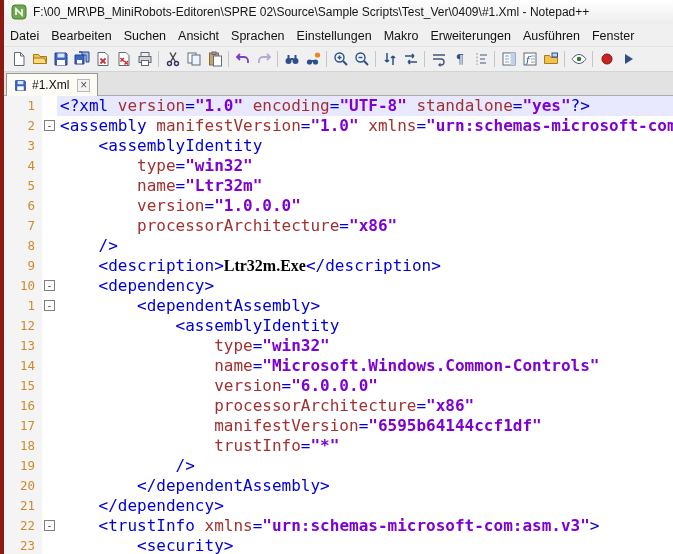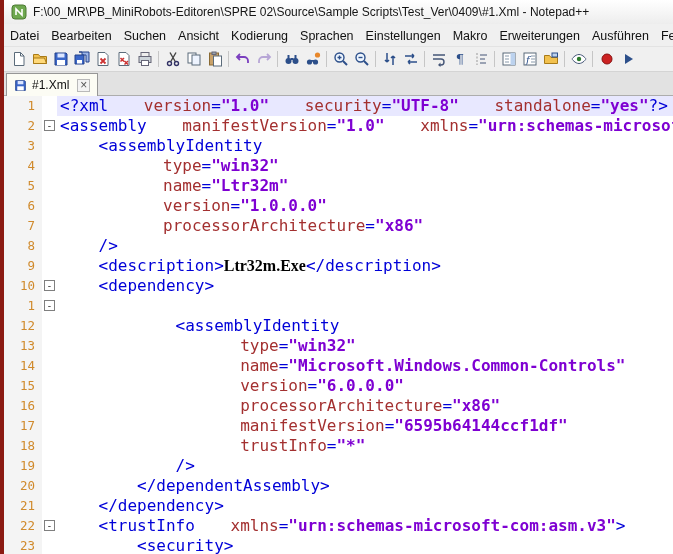--- a/index.html
+++ b/index.html
@@ -40,21 +40,21 @@
     font-family:"DejaVu Sans Mono","Liberation Mono",monospace;}
   .line{display:flex;height:20px;line-height:20px;}
   .ln{flex:none;width:38px;text-align:right;padding-right:7px;background:#f4f4f4;
     color:var(--lineno);font-size:12.5px;}
   .fold{flex:none;width:15px;background:#ffffff;position:relative;}
   .fold-box{position:absolute;top:4px;left:2px;width:11px;height:11px;border:1px solid #7f7f7f;
     background:#fff;color:#444;font-size:10px;line-height:9px;text-align:center;font-family:"Liberation Sans",sans-serif;}
   .code{flex:1;white-space:pre;padding-left:3px;font-size:16px;color:var(--text);overflow:hidden;}
   .line.hl .code{background:var(--current-line);}
   .t{color:var(--tag);}
-  .a{color:var(--attr);margin-left:26px;}
+  .a{color:var(--attr);}
   .v{color:var(--val);font-weight:bold;}
   .b{color:var(--text);font-weight:bold;font-family:Liberation Serif, serif;}
   .p{color:var(--text);}
 </style>
 </head>
 <body>
 
 <div class="window">
 
   <div class="titlebar">
@@ -65,21 +65,20 @@
         </svg>
       </span>
     <span>F:\00_MR\PB_MiniRobots-Editoren\SPRE 02\Source\Sample Scripts\Test_Ver\0409\#1.Xml - Notepad++</span>
   </div>
 
   <div class="menubar">
       <div class="menu-item">Datei</div>
       <div class="menu-item">Bearbeiten</div>
       <div class="menu-item">Suchen</div>
       <div class="menu-item">Ansicht</div>
-      <div class="menu-item">Kodierung</div>
       <div class="menu-item">Sprachen</div>
       <div class="menu-item">Einstellungen</div>
       <div class="menu-item">Makro</div>
       <div class="menu-item">Erweiterungen</div>
       <div class="menu-item">Ausführen</div>
       <div class="menu-item">Fenster</div>
     </div>
 
   <div class="toolbar">
       <div class="tb-btn">
@@ -276,21 +275,21 @@
         </span>
         <span>#1.Xml</span>
         <span class="tab-close">×</span>
       </div>
     </div>
 
   <div class="editor">
       <div class="line hl">
         <span class="ln">1</span>
         <span class="fold"></span>
-        <span class="code"><span class="t">&lt;?xml </span><span class="a">version</span><span class="t">=</span><span class="v">"1.0"</span><span class="p"> </span><span class="a">security</span><span class="t">=</span><span class="v">"UTF-8"</span><span class="p"> </span><span class="a">standalone</span><span class="t">=</span><span class="v">"yes"</span><span class="t">?&gt;</span></span>
+        <span class="code"><span class="t">&lt;?xml </span><span class="a">version</span><span class="t">=</span><span class="v">"1.0"</span><span class="p"> </span><span class="a">encoding</span><span class="t">=</span><span class="v">"UTF-8"</span><span class="p"> </span><span class="a">standalone</span><span class="t">=</span><span class="v">"yes"</span><span class="t">?&gt;</span></span>
       </div>
       <div class="line">
         <span class="ln">2</span>
         <span class="fold">
           <span class="fold-box">-</span>
         </span>
         <span class="code"><span class="t">&lt;assembly </span><span class="a">manifestVersion</span><span class="t">=</span><span class="v">"1.0"</span><span class="p"> </span><span class="a">xmlns</span><span class="t">=</span><span class="v">"urn:schemas-microsoft-com:asm.v1"</span></span>
       </div>
       <div class="line">
         <span class="ln">3</span>
@@ -332,21 +331,21 @@
         <span class="fold">
           <span class="fold-box">-</span>
         </span>
         <span class="code"><span class="p">    </span><span class="t">&lt;dependency&gt;</span></span>
       </div>
       <div class="line">
         <span class="ln">1</span>
         <span class="fold">
           <span class="fold-box">-</span>
         </span>
-        <span class="code"><span class="p">        </span></span>
+        <span class="code"><span class="p">        </span><span class="t">&lt;dependentAssembly&gt;</span></span>
       </div>
       <div class="line">
         <span class="ln">12</span>
         <span class="fold"></span>
         <span class="code"><span class="p">            </span><span class="t">&lt;assemblyIdentity</span></span>
       </div>
       <div class="line">
         <span class="ln">13</span>
         <span class="fold"></span>
         <span class="code"><span class="p">                </span><span class="a">type</span><span class="t">=</span><span class="v">"win32"</span></span>

